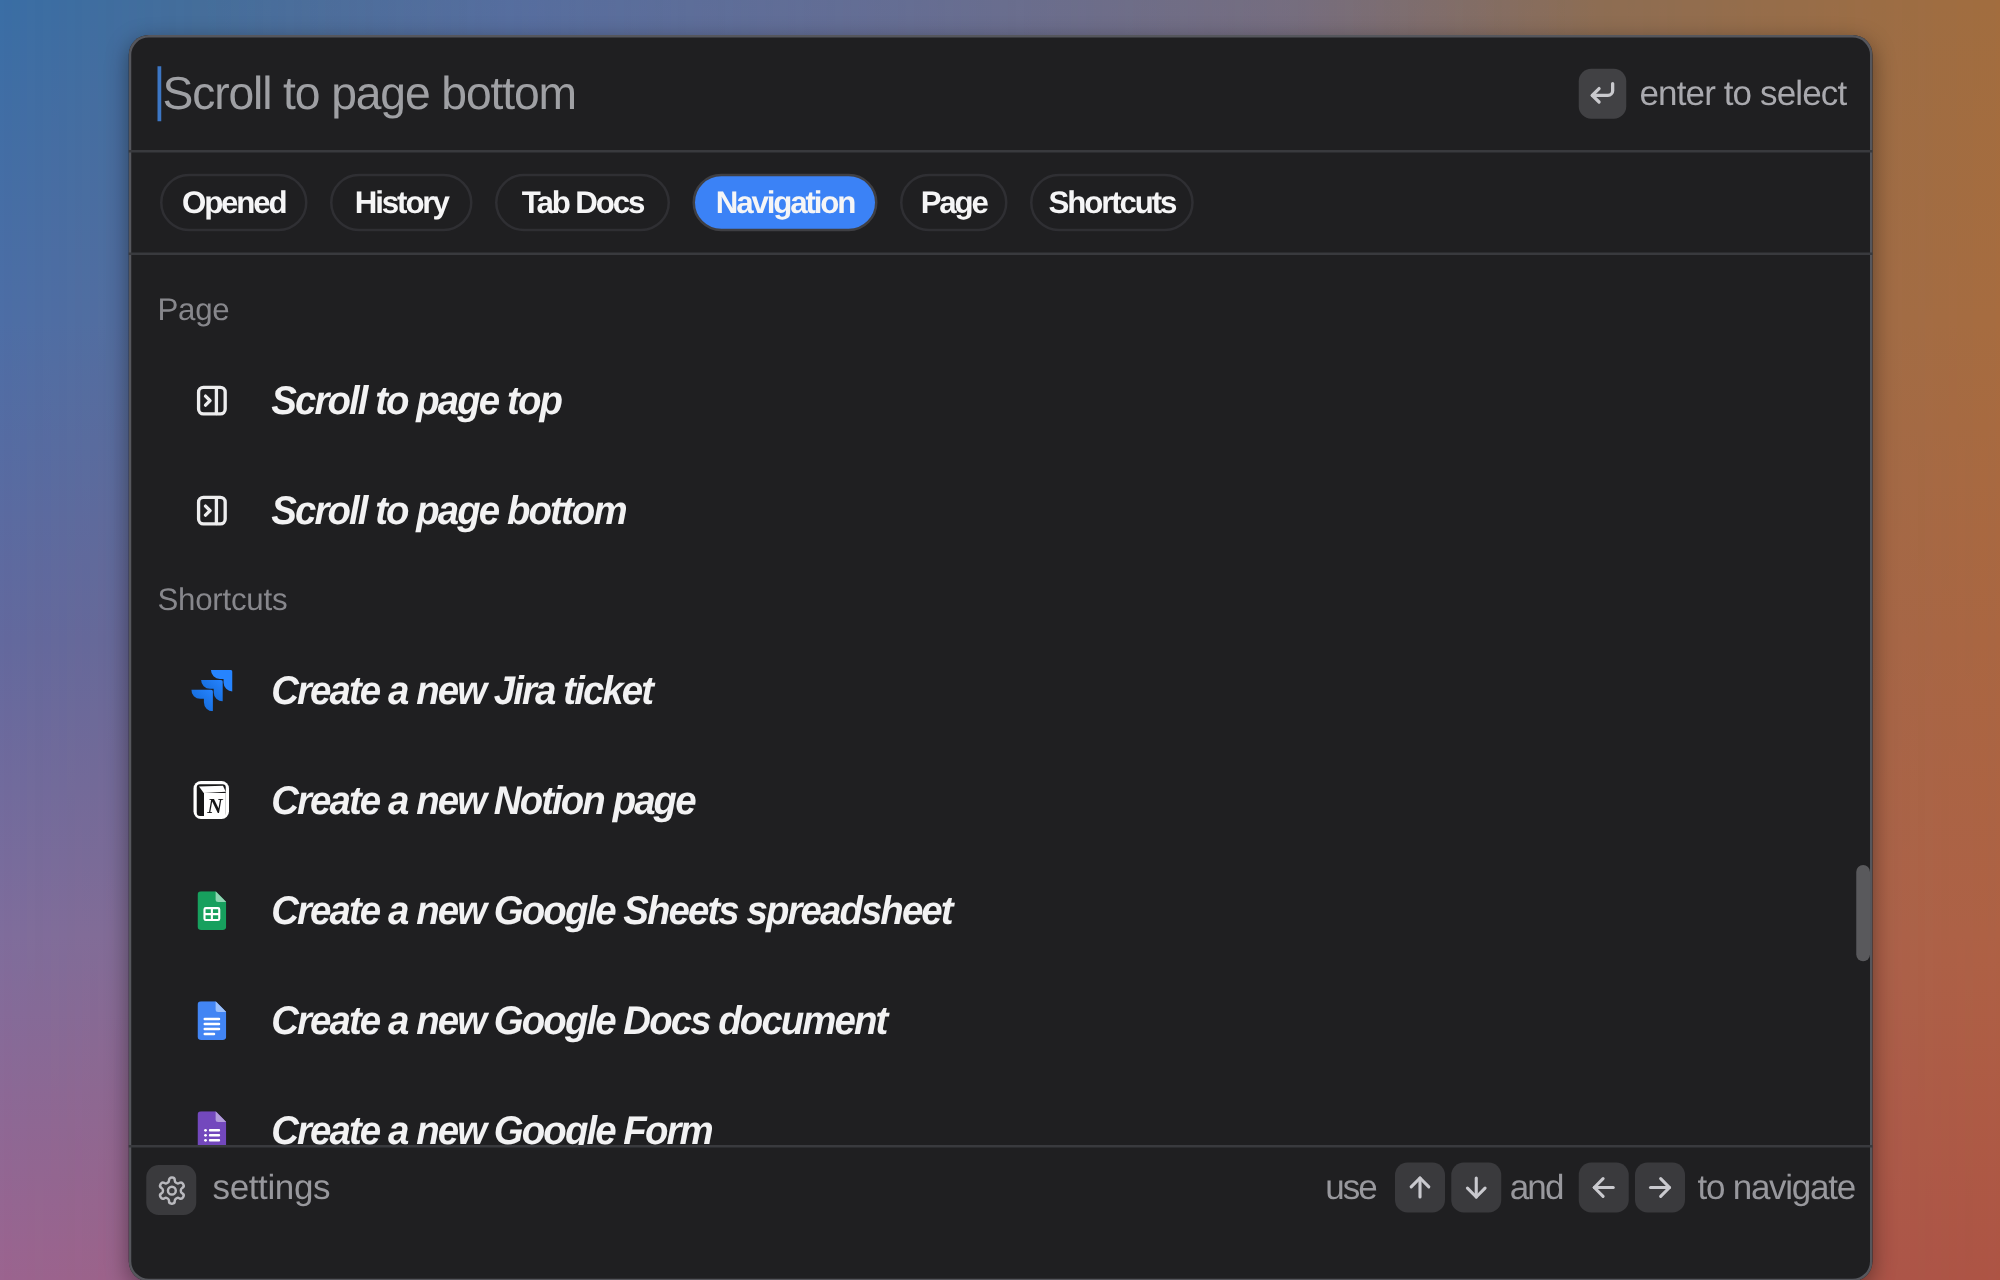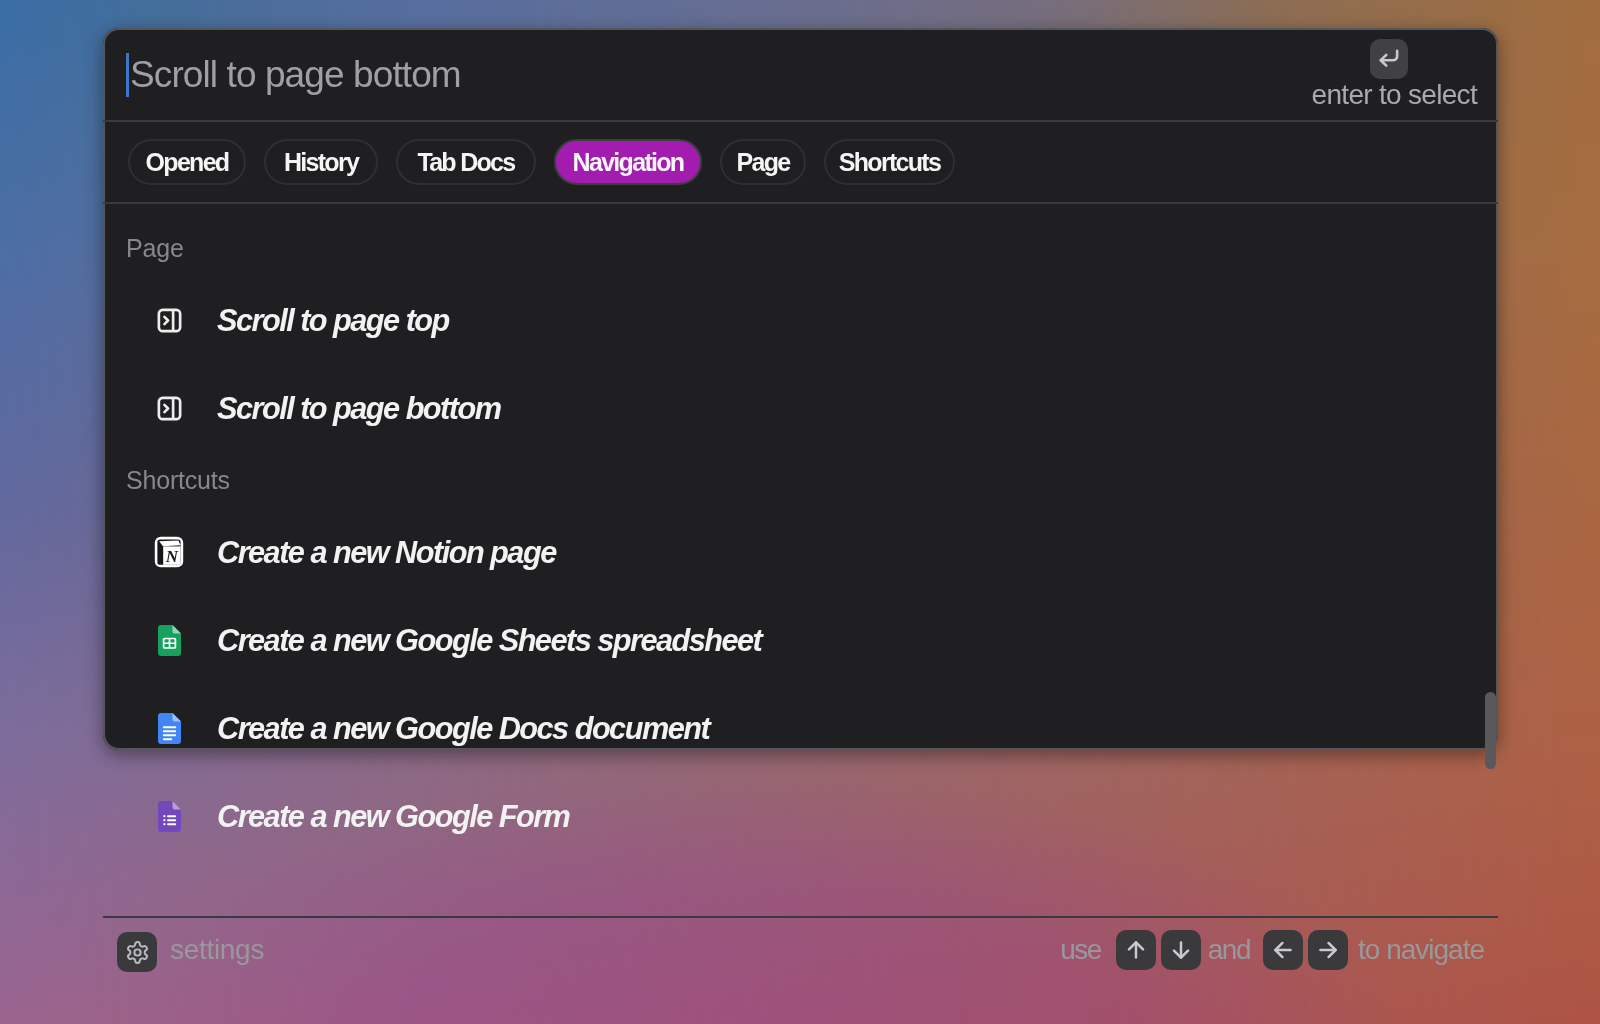--- a/index.html
+++ b/index.html
@@ -6,40 +6,40 @@
 body{width:1600px;height:1024px;position:relative;overflow:hidden;
   font-family:"Liberation Sans",sans-serif;
   background:linear-gradient(180deg,#3a6ea5 0%,#4d6ea6 25%,#63699e 50%,#7f6d9c 73%,#9b648f 100%);}
 .bg2{position:absolute;inset:0;
   background:linear-gradient(180deg,#a26d3e 0%,#a76c3f 25%,#aa6641 50%,#ae6144 73%,#ad5444 100%);
   -webkit-mask-image:linear-gradient(90deg,rgba(0,0,0,0) 0%,#000 100%);
   mask-image:linear-gradient(90deg,rgba(0,0,0,0) 0%,#000 100%);}
 .bg3{position:absolute;inset:0;background:
   radial-gradient(560px 240px at 720px 0px, rgba(90,110,230,.26) 0%, rgba(90,110,230,.22) 55%, rgba(90,110,230,0) 100%),
   radial-gradient(640px 250px at 760px 1024px, rgba(140,45,175,.24) 0%, rgba(140,45,175,.2) 55%, rgba(140,45,175,0) 100%);}
-.modal{position:absolute;left:103px;top:28px;width:1395px;height:722px;
+.modal{position:absolute;left:103px;top:28px;width:1395px;height:997px;
   background:#1f1f21;border-radius:16px;
   box-shadow:inset 0 0 0 2px #55565c, 0 5px 18px rgba(0,0,0,.4);}
 .hr{position:absolute;left:0;right:0;height:2px;background:#393a3e;}
 
 .query{position:absolute;left:27px;top:47px;transform:translateY(-50%);
   font-size:37px;color:#9fa0a4;letter-spacing:-0.9px;white-space:nowrap;}
 .caret{position:absolute;left:23px;top:25px;width:3px;height:44px;background:#3c76c4;}
 .entersel{position:absolute;top:47px;right:21px;transform:translateY(-50%);
-  display:flex;align-items:center;flex-direction:column;}
+  display:flex;align-items:center;}
 .entersel .txt{font-size:28px;color:#a9a9ae;letter-spacing:-0.7px;margin-left:11px;}
 .key{width:40px;height:40px;border-radius:10px;background:#3a3a3d;
   display:flex;align-items:center;justify-content:center;flex:none;}
 .key.hdr{width:38px;background:#414144;}
 
 .pills{position:absolute;left:25px;top:111px;display:flex;gap:18px;}
 .pill{height:46px;border-radius:23px;box-sizing:border-box;
   border:2px solid #2f2f33;display:flex;align-items:center;justify-content:center;
   font-size:25px;font-weight:bold;color:#f5f5f6;letter-spacing:-1.7px;}
-.pill.sel{background:#a21caf;border-color:#3f3f43;}
+.pill.sel{background:#3b82f6;border-color:#3f3f43;}
 
 .list{position:absolute;left:0;right:0;top:174px;height:714px;overflow:hidden;}
 .label{height:56px;display:flex;align-items:center;padding-left:23px;
   color:#87878c;font-size:25px;letter-spacing:-0.2px;}
 .item{height:88px;display:flex;align-items:center;font-style:italic;}
 .ic{width:34px;height:34px;margin-left:49px;display:flex;align-items:center;justify-content:center;flex:none;}
 .item .txt{margin-left:31px;font-size:32px;font-weight:bold;color:#f2f2f3;
   letter-spacing:-1.6px;white-space:nowrap;transform:scaleX(.96);transform-origin:left center;}
 .pad{height:18px;}
 .thumb{position:absolute;right:2px;top:664px;width:11px;height:77px;border-radius:6px;background:#59595c;}
@@ -100,20 +100,36 @@
           <rect x="3.2" y="3.2" width="17.6" height="17.6" rx="3.2"></rect>
           <path d="M15 3.5v17"></path>
           <path d="m7.8 9 3 3-3 3"></path>
         </svg>
       </div>
       <div class="txt">Scroll to page bottom</div>
     </div>
     <div class="label">Shortcuts</div>
     <div class="item">
       <div class="ic">
+        <svg width="33" height="33" viewBox="0 0 24 24">
+          <defs>
+            <linearGradient id="jg1" x1="0" y1="1" x2="1" y2="0">
+              <stop offset="0" stop-color="#0e62cc"></stop>
+                <stop offset="1" stop-color="#2684FF"></stop>
+            </linearGradient>
+          </defs>
+          <path fill="#2684FF" d="M23.01 0H11.46a5.22 5.22 0 0 0 5.21 5.22h2.13v2.05A5.22 5.22 0 0 0 24 12.48V1A1 1 0 0 0 23.01 0z"></path>
+          <path fill="url(#jg1)" d="M17.3 5.76H5.73a5.22 5.22 0 0 0 5.21 5.21h2.13v2.06a5.22 5.22 0 0 0 5.22 5.21V6.76a1 1 0 0 0-.99-1z"></path>
+          <path fill="url(#jg1)" d="M11.57 11.51H0a5.22 5.22 0 0 0 5.23 5.22h2.13v2.06A5.22 5.22 0 0 0 12.58 24V12.52a1 1 0 0 0-1.01-1.01z"></path>
+        </svg>
+      </div>
+      <div class="txt">Create a new Jira ticket</div>
+    </div>
+    <div class="item">
+      <div class="ic">
         <svg width="30" height="32" viewBox="0 0 30 32" fill="none">
           <rect x="0.8" y="0.8" width="28.4" height="30.4" rx="6" fill="#fff"></rect>
           <rect x="3.4" y="3.4" width="23.2" height="25.4" rx="2.6" fill="#161617"></rect>
           <rect x="9.2" y="10.4" width="17.4" height="18.4" fill="#fff"></rect>
           <polygon points="5.2,5.2 24.4,4.5 26.6,9.3 9,10.3" fill="#fff"></polygon>
           <text x="18" y="26" font-family="Liberation Serif" font-size="17" font-weight="bold" text-anchor="middle" fill="#161617">N</text>
         </svg>
       </div>
       <div class="txt">Create a new Notion page</div>
     </div>

